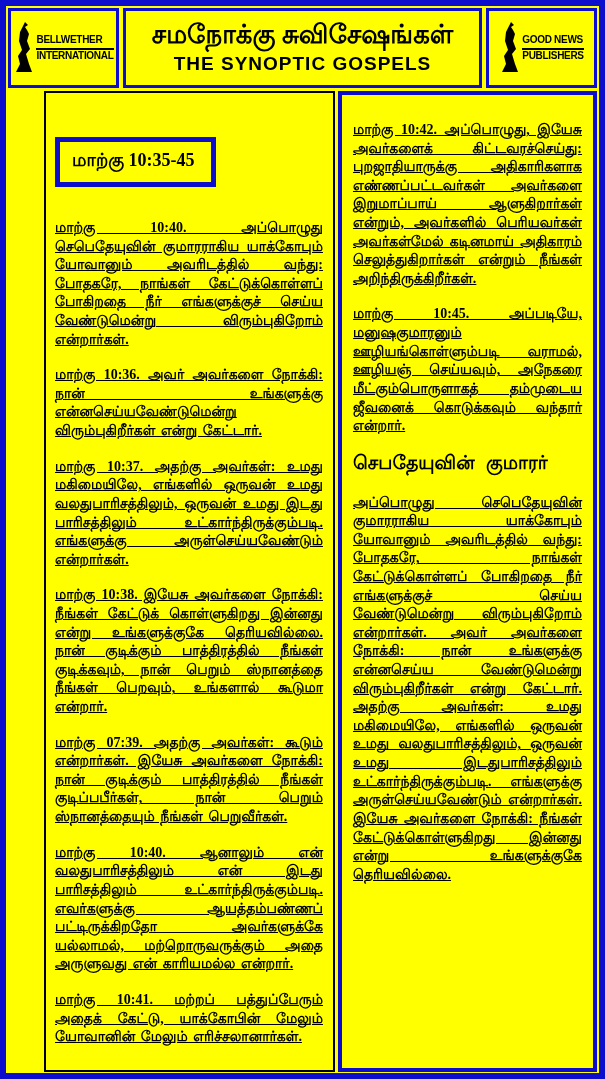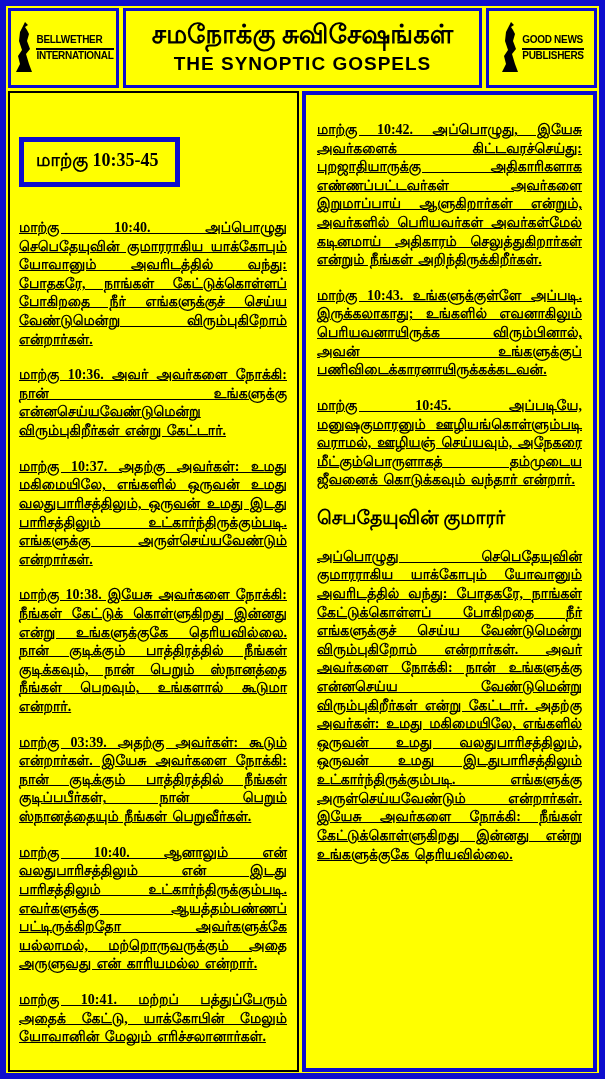--- a/index.html
+++ b/index.html
@@ -49,20 +49,21 @@
   
   .columns{
     flex:1 1 auto;display:flex;align-items:stretch;gap:3px;
     margin:0 2px 2px 2px;
   }
   .col-left{
     width:291px;flex:0 0 291px;
     border:2px solid var(--ink);
     padding:6px 10px 6px 9px;
     overflow:hidden;
+    margin-left:36px;
   }
   .col-right{
     flex:1 1 auto;
     border:4px solid var(--accent-blue);
     padding:26px 11px 6px 11px;
     overflow:hidden;
   }
   .ref-box{
     display:inline-block;
     border:5px solid var(--accent-blue);
@@ -70,21 +71,21 @@
     margin:38px 0 32px 0;
     font-size:18px;font-weight:bold;white-space:nowrap;
   }
   .para{
     font-size:14px;font-weight:bold;line-height:1.33;
     text-align:justify;margin:0 0 17px 0;
     word-spacing:2px;
     text-decoration:underline;
   }
   .subhead{
-    font-size:19px;font-weight:bold;margin:8px 0 18px 0;line-height:1.2;
+    font-size:19px;font-weight:bold;margin:8px 0 18px 0;line-height:1.2;font-family:Liberation Mono, monospace;
   }
 </style>
 </head>
 <body>
 
 <div class="page">
 
   <div class="header">
 
     <div class="logo-box">
@@ -120,30 +121,29 @@
 
   <div class="columns">
 
     <div class="col-left">
       <div class="ref-box">மாற்கு 10:35-45</div>
       <div>
           <p class="para">மாற்கு 10:40. அப்பொழுது செபெதேயுவின் குமாரராகிய யாக்கோபும் யோவானும் அவரிடத்தில் வந்து: போதகரே, நாங்கள் கேட்டுக்கொள்ளப் போகிறதை நீர் எங்களுக்குச் செய்ய வேண்டுமென்று விரும்புகிறோம் என்றார்கள்.</p>
           <p class="para">மாற்கு 10:36. அவர் அவர்களை நோக்கி: நான் உங்களுக்கு என்னசெய்யவேண்டுமென்று விரும்புகிறீர்கள் என்று கேட்டார்.</p>
           <p class="para">மாற்கு 10:37. அதற்கு அவர்கள்: உமது மகிமையிலே, எங்களில் ஒருவன் உமது வலதுபாரிசத்திலும், ஒருவன் உமது இடது பாரிசத்திலும் உட்கார்ந்திருக்கும்படி. எங்களுக்கு அருள்செய்யவேண்டும் என்றார்கள்.</p>
           <p class="para">மாற்கு 10:38. இயேசு அவர்களை நோக்கி: நீங்கள் கேட்டுக் கொள்ளுகிறது இன்னது என்று உங்களுக்குகே தெரியவில்லை. நான் குடிக்கும் பாத்திரத்தில் நீங்கள் குடிக்கவும், நான் பெறும் ஸ்நானத்தை நீங்கள் பெறவும், உங்களால் கூடுமா என்றார்.</p>
-          <p class="para">மாற்கு 03:39. அதற்கு அவர்கள்: கூடும் என்றார்கள். இயேசு அவர்களை நோக்கி: நான் குடிக்கும் பாத்திரத்தில் நீங்கள் குடிப்பபீர்கள், நான் பெறும் ஸ்நானத்தையும் நீங்கள் பெறுவீர்கள்.</p>
+          <p class="para">மாற்கு 07:39. அதற்கு அவர்கள்: கூடும் என்றார்கள். இயேசு அவர்களை நோக்கி: நான் குடிக்கும் பாத்திரத்தில் நீங்கள் குடிப்பபீர்கள், நான் பெறும் ஸ்நானத்தையும் நீங்கள் பெறுவீர்கள்.</p>
           <p class="para">மாற்கு 10:40. ஆனாலும் என் வலதுபாரிசத்திலும் என் இடது பாரிசத்திலும் உட்கார்ந்திருக்கும்படி. எவர்களுக்கு ஆயத்தம்பண்ணப் பட்டிருக்கிறதோ அவர்களுக்கே யல்லாமல், மற்றொருவருக்கும் அதை அருளுவது என் காரியமல்ல என்றார்.</p>
           <p class="para">மாற்கு 10:41. மற்றப் பத்துப்பேரும் அதைக் கேட்டு, யாக்கோபின் மேலும் யோவானின் மேலும் எரிச்சலானார்கள்.</p>
         </div>
     </div>
 
     <div class="col-right">
       <div>
           <p class="para">மாற்கு 10:42. அப்பொழுது, இயேசு அவர்களைக் கிட்டவரச்செய்து: புறஜாதியாருக்கு அதிகாரிகளாக எண்ணப்பட்டவர்கள் அவர்களை இறுமாப்பாய் ஆளுகிறார்கள் என்றும், அவர்களில் பெரியவர்கள் அவர்கள்மேல் கடினமாய் அதிகாரம் செலுத்துகிறார்கள் என்றும் நீங்கள் அறிந்திருக்கிறீர்கள்.</p>
-          <p class="para">மாற்கு 10:43. உங்களுக்குள்ளே அப்படி. இருக்கலாகாது; உங்களில் எவனாகிலும் பெரியவனாயிருக்க விரும்பினால், அவன் உங்களுக்குப் பணிவிடைக்காரனாயிருக்கக்கடவன்.</p>
           <p class="para">மாற்கு 10:45. அப்படியே, மனுஷகுமாரனும் ஊழியங்கொள்ளும்படி வராமல், ஊழியஞ் செய்யவும், அநேகரை மீட்கும்பொருளாகத் தம்முடைய ஜீவனைக் கொடுக்கவும் வந்தார் என்றார்.</p>
         </div>
       <h2 class="subhead">செபதேயுவின் குமாரர்</h2>
       <p class="para">அப்பொழுது செபெதேயுவின் குமாரராகிய யாக்கோபும் யோவானும் அவரிடத்தில் வந்து: போதகரே, நாங்கள் கேட்டுக்கொள்ளப் போகிறதை நீர் எங்களுக்குச் செய்ய வேண்டுமென்று விரும்புகிறோம் என்றார்கள். அவர் அவர்களை நோக்கி: நான் உங்களுக்கு என்னசெய்ய வேண்டுமென்று விரும்புகிறீர்கள் என்று கேட்டார். அதற்கு அவர்கள்: உமது மகிமையிலே, எங்களில் ஒருவன் உமது வலதுபாரிசத்திலும், ஒருவன் உமது இடதுபாரிசத்திலும் உட்கார்ந்திருக்கும்படி. எங்களுக்கு அருள்செய்யவேண்டும் என்றார்கள். இயேசு அவர்களை நோக்கி: நீங்கள் கேட்டுக்கொள்ளுகிறது இன்னது என்று உங்களுக்குகே தெரியவில்லை.</p>
     </div>
 
   </div>
 
 </div>
 

